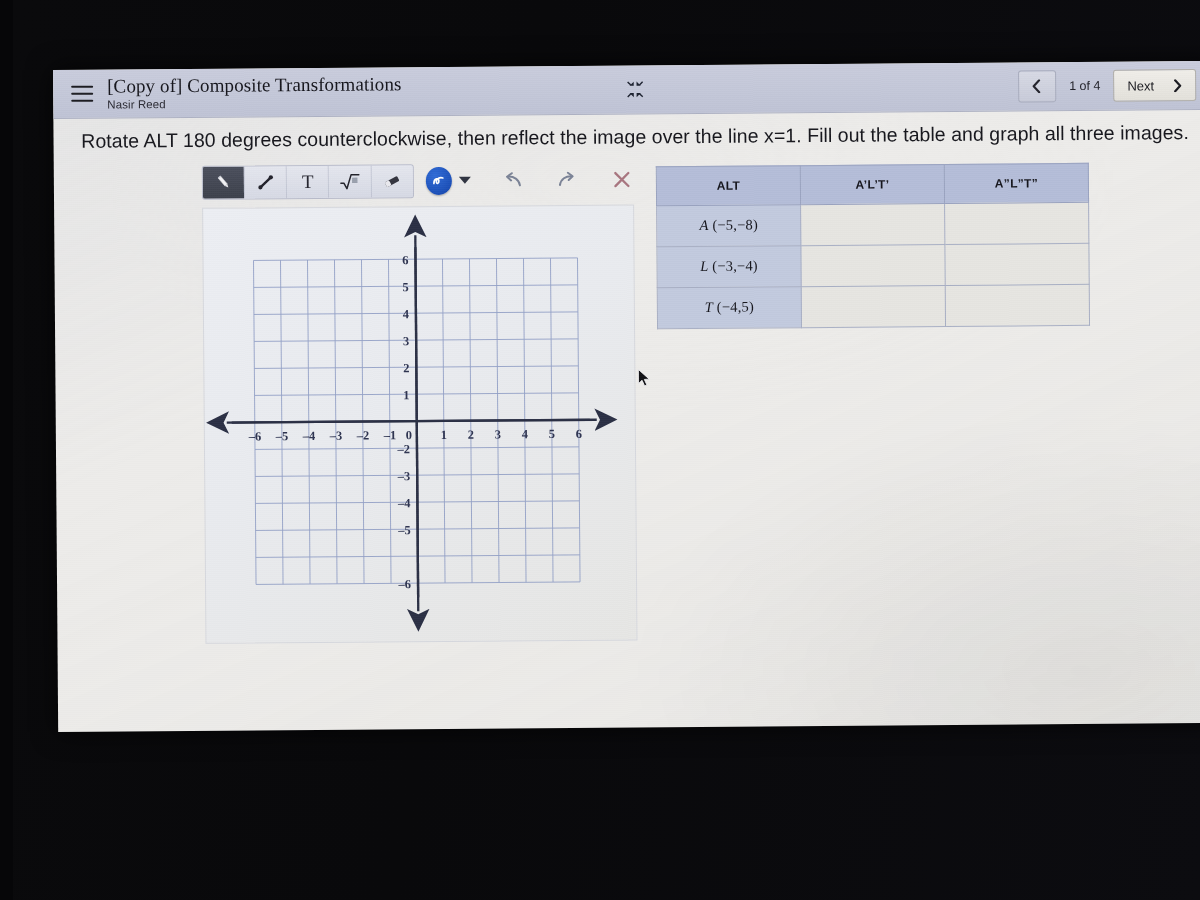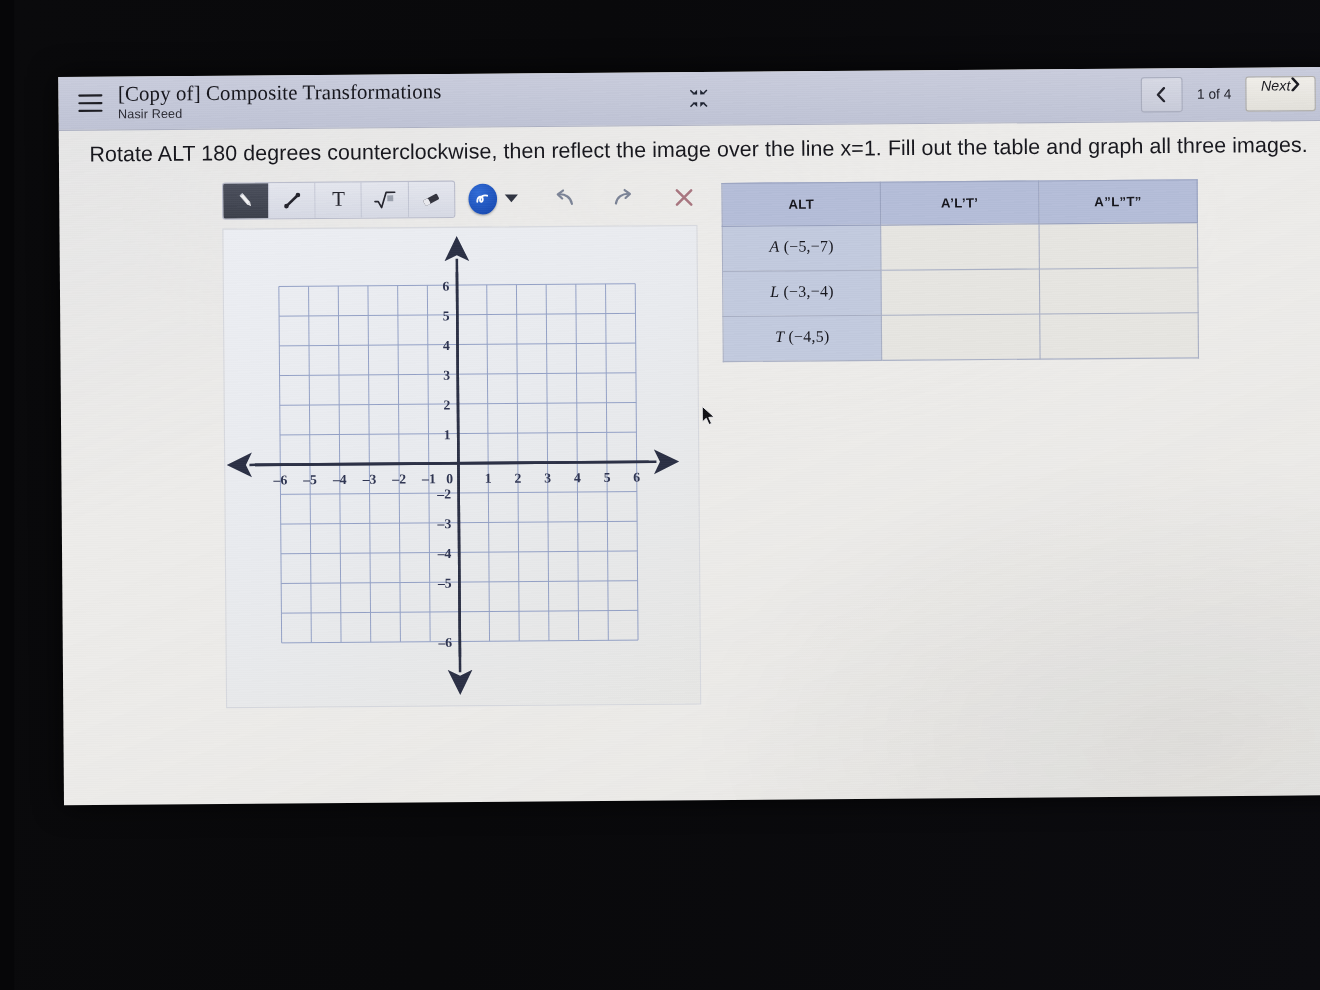--- a/index.html
+++ b/index.html
@@ -127,24 +127,23 @@
     white-space: nowrap;
   }
   #next-btn {
     height: 30px;
     padding: 0 13px;
     background: linear-gradient(180deg,#f0eee9,#e2e0da);
     border: 1px solid #b2b0ab;
     border-radius: 3px;
     font-size: 13px;
     color: #1a1a20;
-    display: flex; align-items: flex-start; gap: 0;
+    display: flex; align-items: center; gap: 19px;
     cursor: pointer;
     margin-right: 6px;
-    font-style: italic;
   }
   #next-btn .chev { font-weight: bold; font-size: 12px; }
 
   
   #prompt {
     padding: 10px 14px 4px 14px;
     text-align: center;
     font-size: 19.5px;
     color: #16161c;
     line-height: 1.32;
@@ -491,21 +490,21 @@
             <tr>
               <th>ALT</th>
               <th>A’L’T’</th>
               <th>A”L”T”</th>
             </tr>
           </thead>
           <tbody>
             <tr>
               <td class="label-cell">
                 <span class="pt-name">A</span>
-                <span>(−5,−7)</span>
+                <span>(−5,−8)</span>
               </td>
               <td></td>
               <td></td>
             </tr>
             <tr>
               <td class="label-cell">
                 <span class="pt-name">L</span>
                 <span>(−3,−4)</span>
               </td>
               <td></td>

